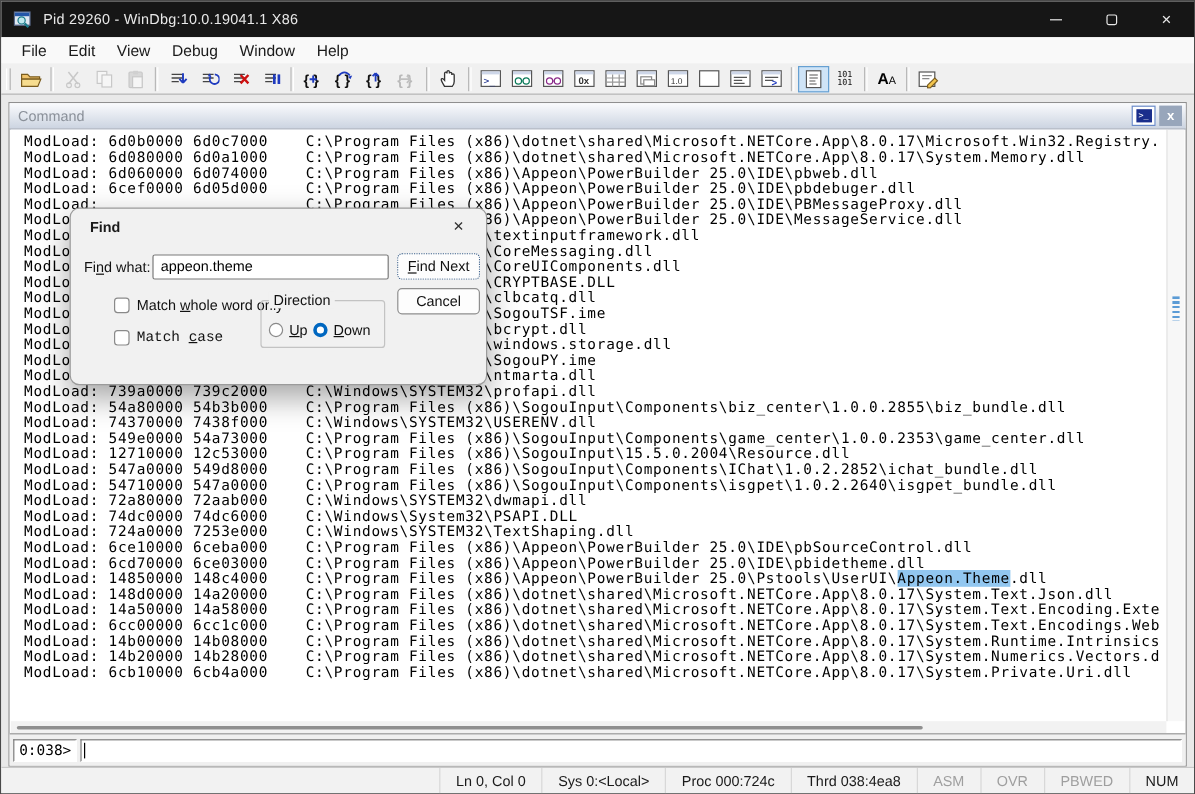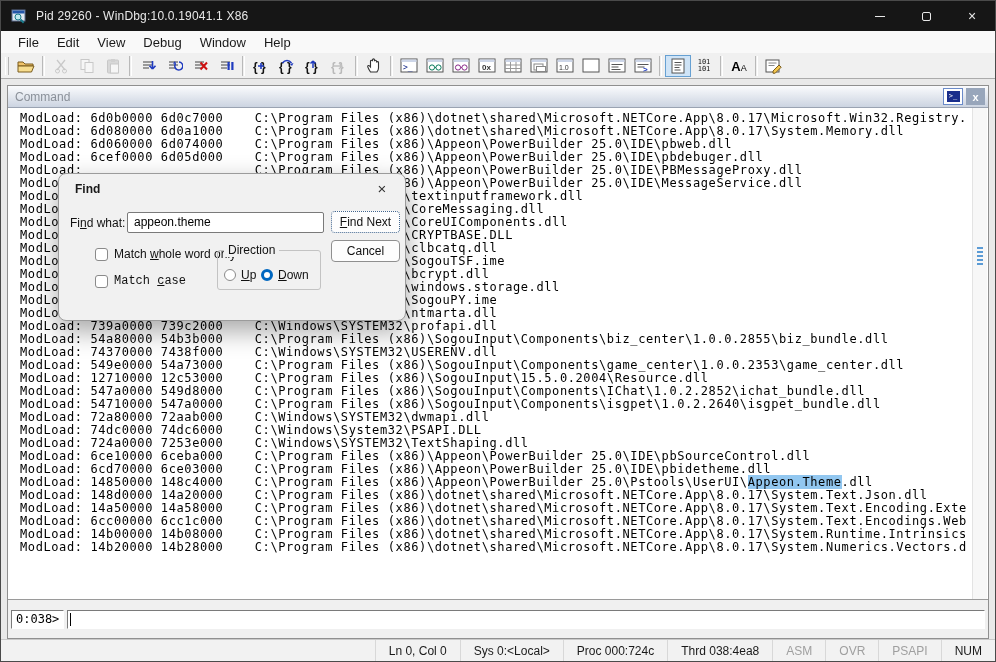--- a/index.html
+++ b/index.html
@@ -44,21 +44,21 @@
   .output { position:absolute; left:1px; top:22px; right:16px; bottom:37px; background:var(--outbg); overflow:hidden; padding:4px 0 0 11px; }
   .oline { font-family:"DejaVu Sans Mono",monospace; font-size:12px; line-height:13px; letter-spacing:.6px; color:#000; white-space:pre; }
   .oline .hl { background:var(--sel); }
 
   .vscroll { position:absolute; top:22px; right:1px; width:15px; bottom:37px; background:#f7f7f7; border-left:1px solid #e3e3e3; }
   .vthumb { position:absolute; left:4px; top:139px; width:6px; height:20px; background:repeating-linear-gradient(to bottom,#5b9bd5 0 2px,transparent 2px 4px); }
   .hscroll { position:absolute; left:1px; right:16px; bottom:27px; height:10px; background:#f2f2f2; }
   .hthumb { position:absolute; left:5px; top:4px; width:755px; height:3px; background:#8f8f8f; border-radius:2px; }
 
   
-  .prompt-row { position:absolute; left:0; right:0; bottom:0; height:39px; border-top:1px solid #9a9a9a; background:#f0f0f0; display:flex; align-items:center; padding:3px; }
+  .prompt-row { position:absolute; left:0; right:0; bottom:0; height:27px; border-top:1px solid #9a9a9a; background:#f0f0f0; display:flex; align-items:center; padding:3px; }
   .prompt-label { border:1px solid; border-color:#7a7a7a #ffffff #ffffff #7a7a7a; background:#fff; font-family:"DejaVu Sans Mono",monospace; font-size:12px; padding:0 4px; height:19px; line-height:17px; }
   .prompt-input { flex:1; height:19px; margin-left:3px; background:#fff; border:1px solid; border-color:#7a7a7a #ffffff #ffffff #7a7a7a; position:relative; }
   .caret { position:absolute; left:2px; top:2px; width:1px; height:13px; background:#000; animation:blink 1s steps(1) infinite; }
   @keyframes blink { 50% { opacity:0; } }
 
   
   .statusbar { position:absolute; left:0; bottom:0; width:100%; height:22px; background:var(--statusbg); border-top:1px solid #c9c9c9; display:flex; justify-content:flex-end; align-items:stretch; }
   .seg { font-size:12px; color:#1a1a1a; padding:0 13px; display:flex; align-items:center; border-left:1px solid #d8d8d8; }
   .seg.dim { color:#9f9f9f; }
 
@@ -349,20 +349,21 @@
           <div class="oline">ModLoad: 74dc0000 74dc6000    C:\Windows\System32\PSAPI.DLL</div>
           <div class="oline">ModLoad: 724a0000 7253e000    C:\Windows\SYSTEM32\TextShaping.dll</div>
           <div class="oline">ModLoad: 6ce10000 6ceba000    C:\Program Files (x86)\Appeon\PowerBuilder 25.0\IDE\pbSourceControl.dll</div>
           <div class="oline">ModLoad: 6cd70000 6ce03000    C:\Program Files (x86)\Appeon\PowerBuilder 25.0\IDE\pbidetheme.dll</div>
           <div class="oline">ModLoad: 14850000 148c4000    C:\Program Files (x86)\Appeon\PowerBuilder 25.0\Pstools\UserUI\<span class="hl">Appeon.Theme</span>.dll</div>
           <div class="oline">ModLoad: 148d0000 14a20000    C:\Program Files (x86)\dotnet\shared\Microsoft.NETCore.App\8.0.17\System.Text.Json.dll</div>
           <div class="oline">ModLoad: 14a50000 14a58000    C:\Program Files (x86)\dotnet\shared\Microsoft.NETCore.App\8.0.17\System.Text.Encoding.Exte</div>
           <div class="oline">ModLoad: 6cc00000 6cc1c000    C:\Program Files (x86)\dotnet\shared\Microsoft.NETCore.App\8.0.17\System.Text.Encodings.Web</div>
           <div class="oline">ModLoad: 14b00000 14b08000    C:\Program Files (x86)\dotnet\shared\Microsoft.NETCore.App\8.0.17\System.Runtime.Intrinsics</div>
           <div class="oline">ModLoad: 14b20000 14b28000    C:\Program Files (x86)\dotnet\shared\Microsoft.NETCore.App\8.0.17\System.Numerics.Vectors.d</div>
+          <div class="oline">ModLoad: 6cb10000 6cb4a000    C:\Program Files (x86)\dotnet\shared\Microsoft.NETCore.App\8.0.17\System.Private.Uri.dll</div>
         </div>
 
       <div class="vscroll">
         <div class="vthumb"></div>
       </div>
       <div class="hscroll">
         <div class="hthumb"></div>
       </div>
 
       <div class="prompt-row">
@@ -375,21 +376,21 @@
     </div>
   </div>
 
   <div class="statusbar" id="statusbar">
       <span class="seg">Ln 0, Col 0</span>
       <span class="seg">Sys 0:&lt;Local&gt;</span>
       <span class="seg">Proc 000:724c</span>
       <span class="seg">Thrd 038:4ea8</span>
       <span class="seg dim">ASM</span>
       <span class="seg dim">OVR</span>
-      <span class="seg dim">PSAPI</span>
+      <span class="seg dim">PBWED</span>
       <span class="seg">NUM</span>
     </div>
 
   <div class="dialog">
     <span class="dlg-title">Find</span>
     <span class="dlg-close">×</span>
 
     <span class="dlg-label">Fi<u>n</u>d what:</span>
     <span class="dlg-input">appeon.theme</span>
 

